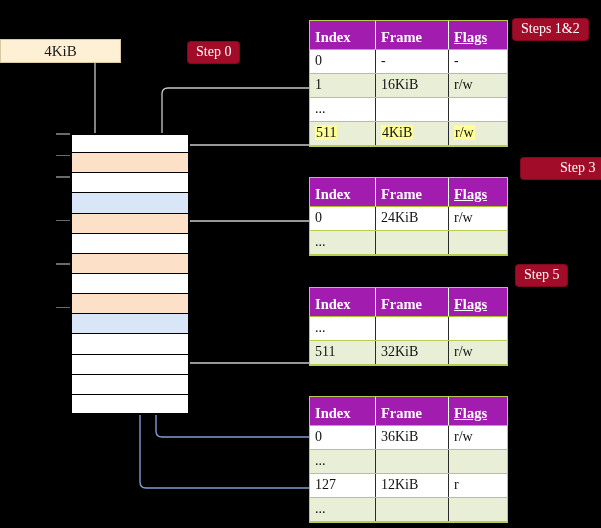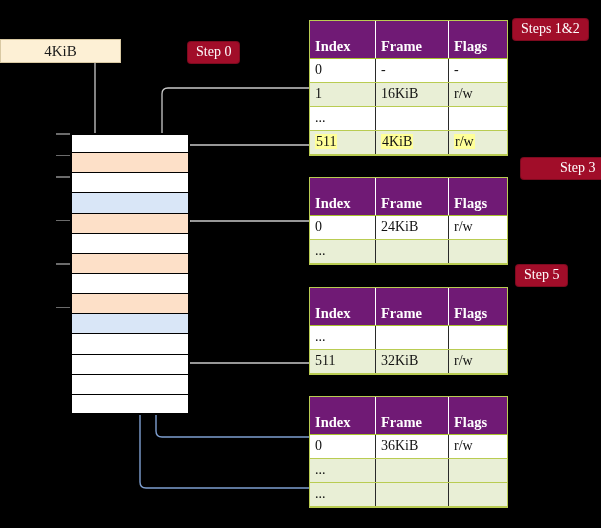--- a/index.html
+++ b/index.html
@@ -58,26 +58,26 @@
   
   .pt{
     position:absolute;
     border-collapse:collapse;
     font-family:"Liberation Serif", serif;
     font-size:14px;
     background:#ffffff;
     box-shadow:0 0 0 1px #b9cc52;
   }
   .pt th{
-    background:#701a75;
+    background:#a21caf;
     color:#ffffff;
     font-weight:bold;
     font-size:14.5px;
     text-align:left;
-    padding:17px 5px 3px 5px;
+    padding:8px 5px 3px 5px;
     border-right:1.4px solid #ffffff;
     border-bottom:1px solid #a8c22e;
     white-space:nowrap;
   }
   .pt th:last-child{border-right:none;}
   .pt td{
     color:#111111;
     text-align:left;
     padding:2px 5px 3px 5px;
     height:18px;
@@ -88,21 +88,21 @@
   }
   .pt td:last-child{border-right:none;}
   .pt tr.alt td{background:#e9efd6;}
   .pt tr.plain td{background:#ffffff;}
   .pt .hl{background:#ffff99;padding:0 1px;}
   .pt td.idx{width:55px;}
   .pt td.frm{width:62px;}
   .pt td.flg{width:48px;}
   .pt th.idx{width:55px;}
   .pt th.frm{width:62px;margin-left:8px;}
-  .pt th.flg{width:48px;}
+  .pt th.flg{width:48px;text-decoration:underline;}
 
   .stub{position:absolute;width:6px;height:4px;background:#2a2a2a;}
 
   svg.wires{position:absolute;left:0;top:0;width:601px;height:528px;pointer-events:none;}
 </style>
 </head>
 <body>
 
 <div class="stage">
 
@@ -273,20 +273,25 @@
       <tr class="plain">
         <td class="idx"><span>0</span></td>
         <td class="frm"><span>36KiB</span></td>
         <td class="flg"><span>r/w</span></td>
       </tr>
       <tr class="alt">
         <td class="idx"><span>...</span></td>
         <td class="frm"><span></span></td>
         <td class="flg"><span></span></td>
       </tr>
+      <tr class="plain">
+        <td class="idx"><span>127</span></td>
+        <td class="frm"><span>12KiB</span></td>
+        <td class="flg"><span>r</span></td>
+      </tr>
       <tr class="alt">
         <td class="idx"><span>...</span></td>
         <td class="frm"><span></span></td>
         <td class="flg"><span></span></td>
       </tr>
     </tbody>
   </table>
 
 </div>
 

